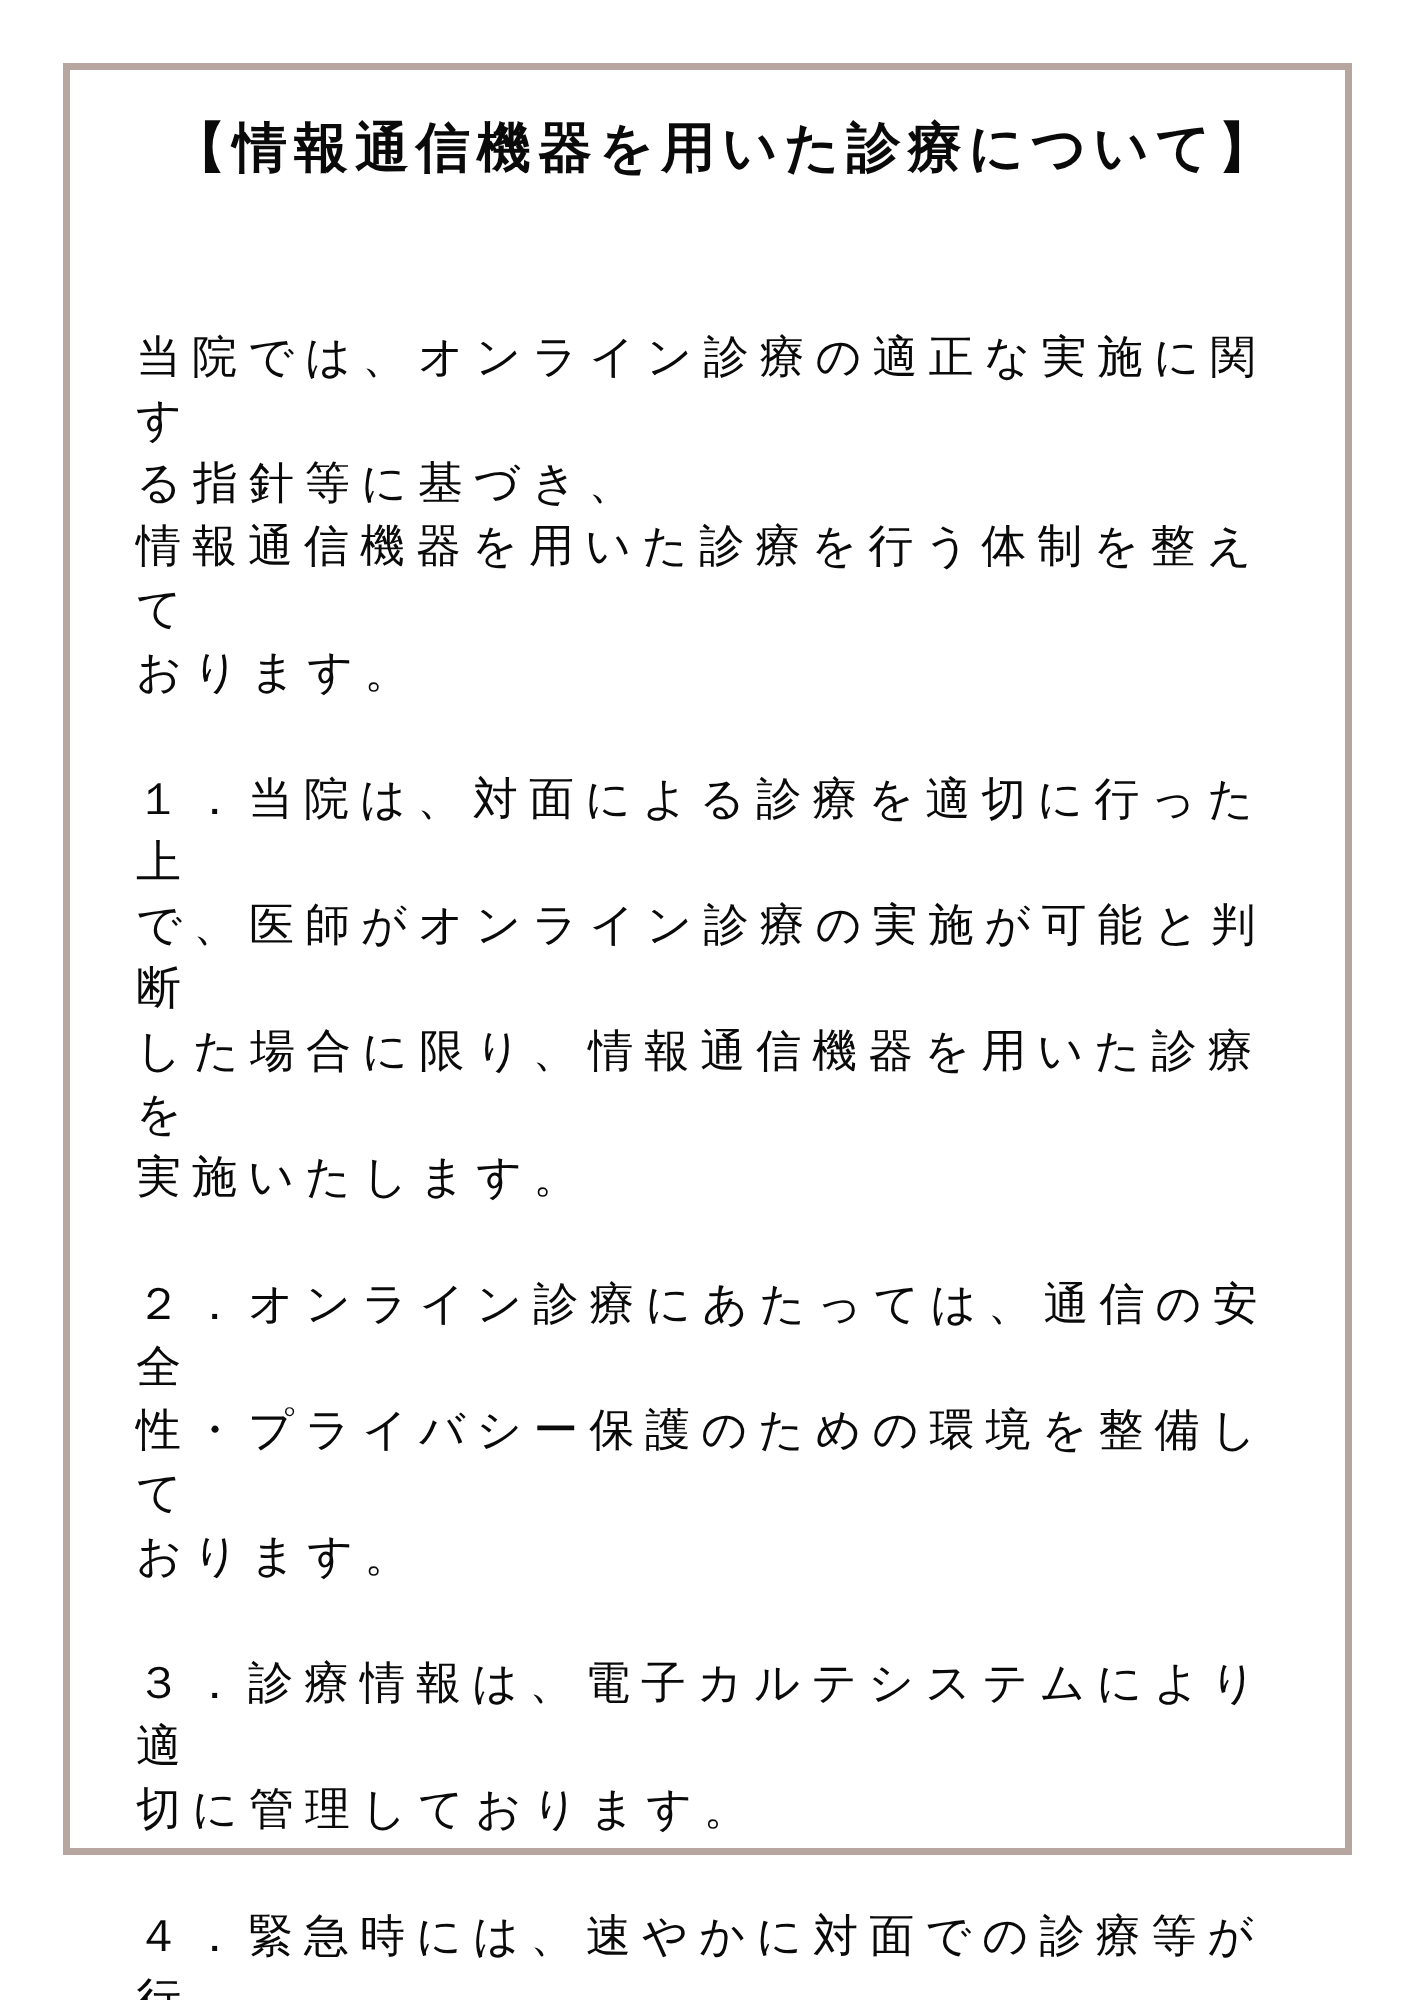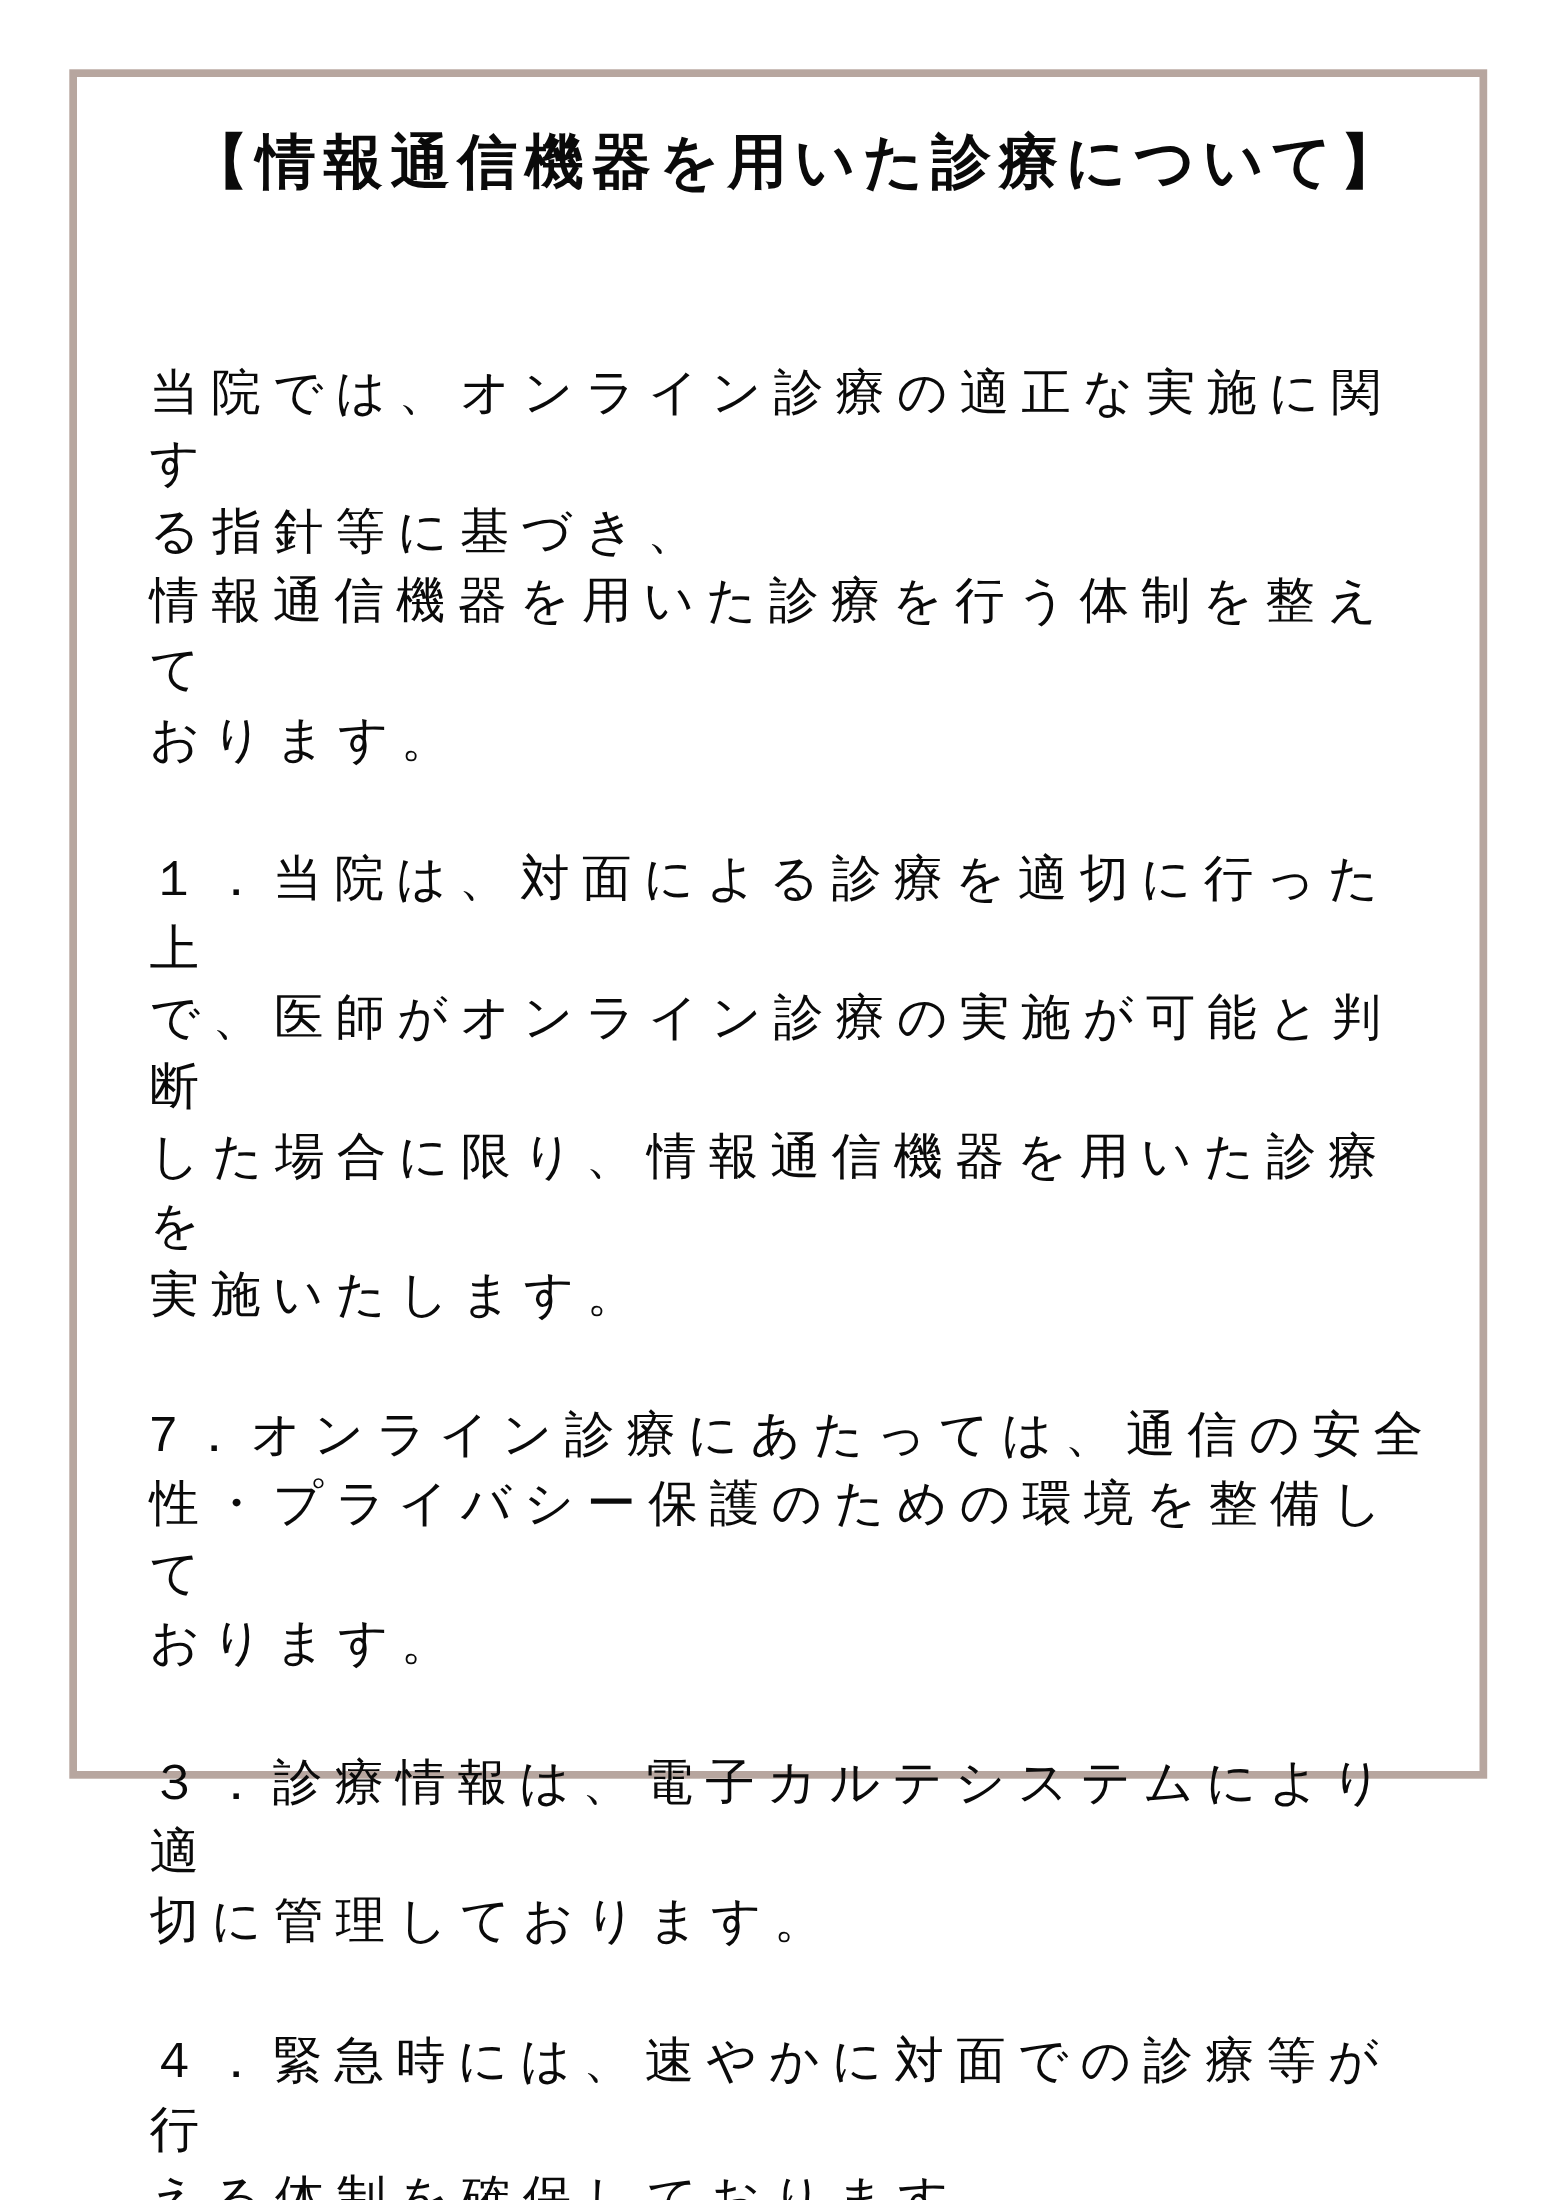--- a/index.html
+++ b/index.html
@@ -12,21 +12,21 @@
     position: relative;
     background: #ffffff;
     color: #0a0a0a;
     font-family: "Liberation Sans", sans-serif;
   }
   .frame {
     position: absolute;
     left: 63px;
     top: 63px;
     width: 1289px;
-    height: 1554px;
+    height: 1792px;
     box-sizing: border-box;
     border: 7px solid #b7a69f;
     padding: 40px 30px 0 66px;
     background: #ffffff;
   }
   .doc-title {
     margin: 0 0 140px 0;
     font-size: 54px;
     line-height: 75px;
     font-weight: 600;
@@ -52,21 +52,21 @@
   <p class="paragraph">当院では、オンライン診療の適正な実施に関す
 る指針等に基づき、
 情報通信機器を用いた診療を行う体制を整えて
 おります。</p>
 
   <p class="paragraph">１．当院は、対面による診療を適切に行った上
 で、医師がオンライン診療の実施が可能と判断
 した場合に限り、情報通信機器を用いた診療を
 実施いたします。</p>
 
-  <p class="paragraph">7．オンライン診療にあたっては、通信の安全
+  <p class="paragraph">２．オンライン診療にあたっては、通信の安全
 性・プライバシー保護のための環境を整備して
 おります。</p>
 
   <p class="paragraph">３．診療情報は、電子カルテシステムにより適
 切に管理しております。</p>
 
   <p class="paragraph">４．緊急時には、速やかに対面での診療等が行
 える体制を確保しております。</p>
 
 </div>

